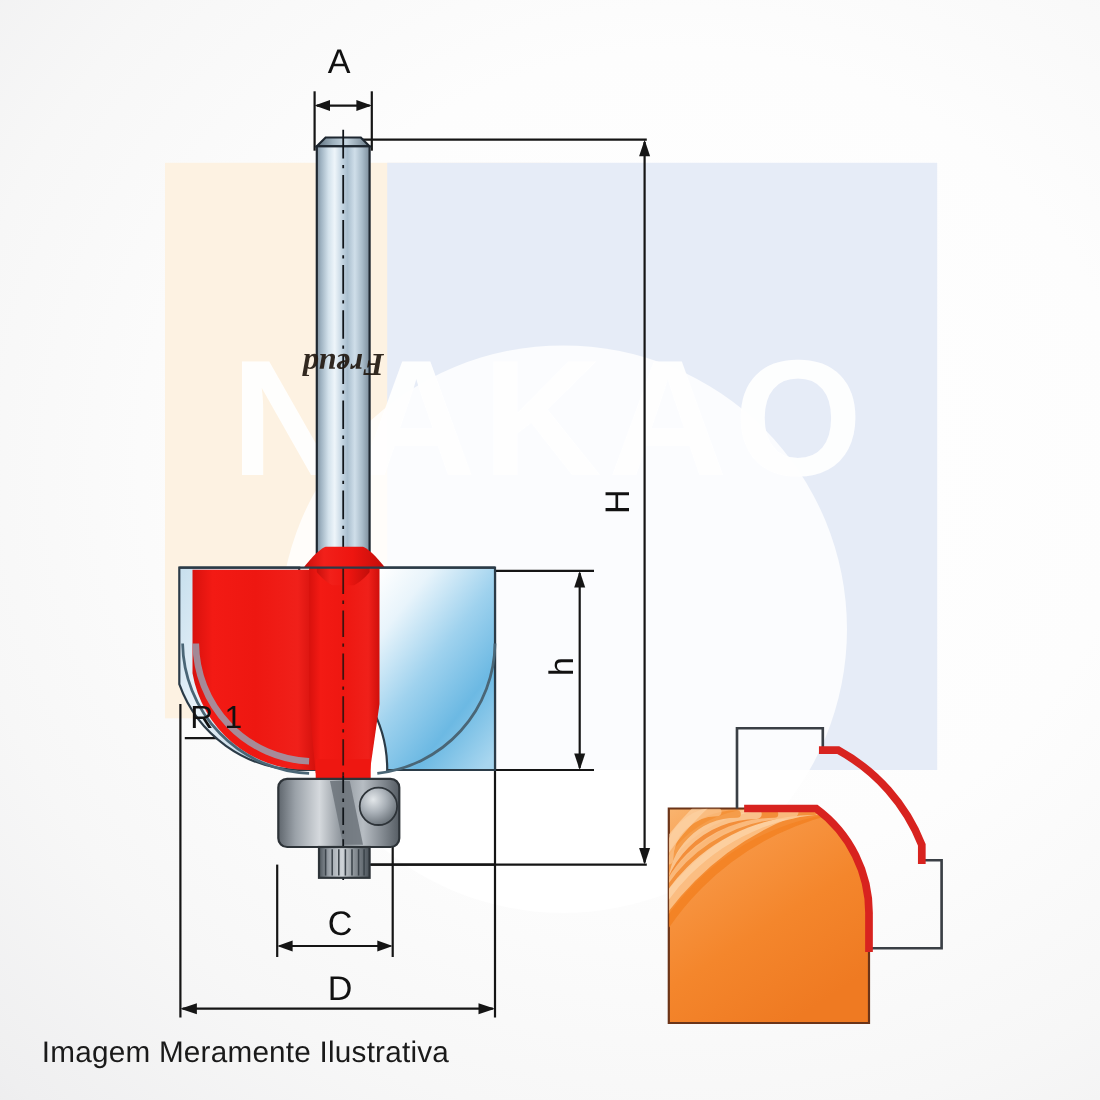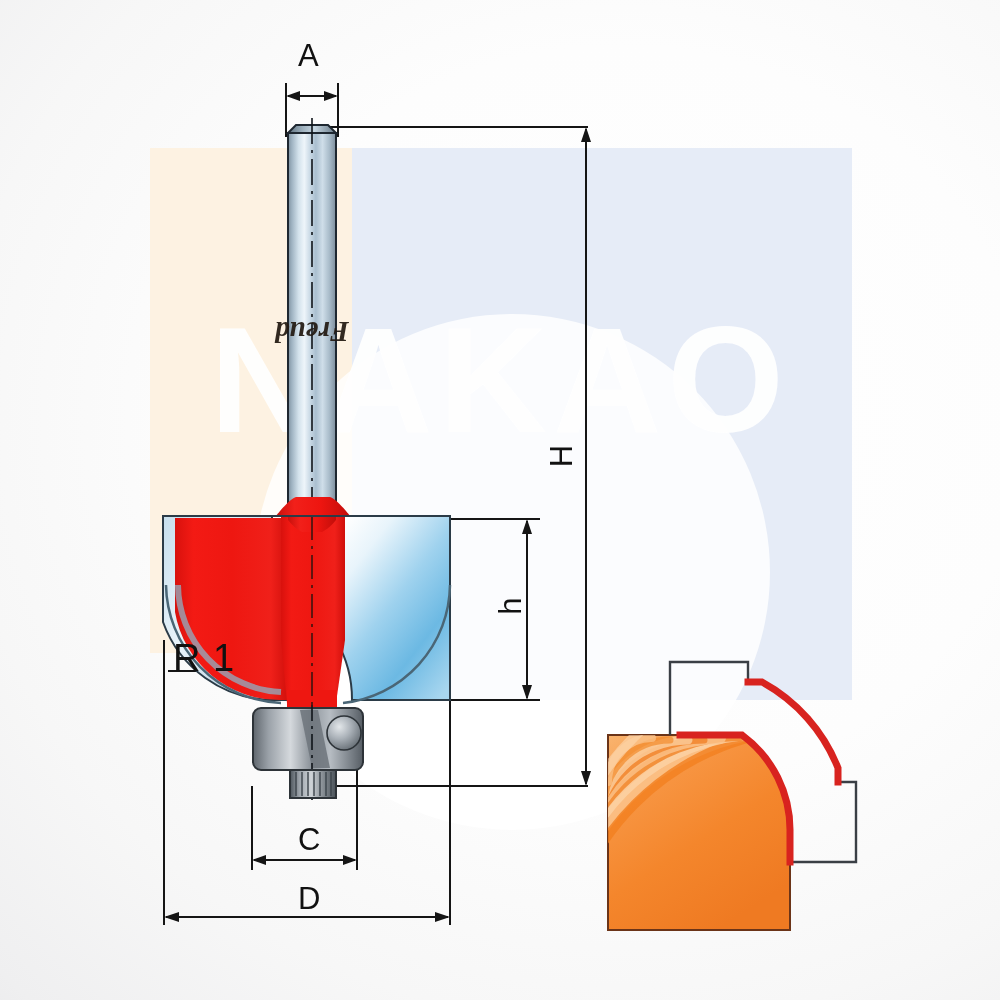--- a/index.html
+++ b/index.html
@@ -58,21 +58,21 @@
     transform-origin: 50% 50%;
   }
   .dim-h {
     font-size: 31px;
     left: 502px;
     top: 588px;
     transform: rotate(-90deg);
     transform-origin: 50% 50%;
   }
   .dim-R {
-    font-size: 38px;
+    font-size: 29px;
     left: 173px;
     top: 637px;
     letter-spacing: 1px;
   }
 </style>
 </head>
 <body>
 
 <div id="stage">
 
@@ -323,14 +323,15 @@
   <div class="dim-label dim-C">C</div>
 
   <div class="dim-label dim-D">D</div>
 
   <div class="dim-label dim-H">H</div>
 
   <div class="dim-label dim-h">h</div>
 
   <div class="dim-label dim-R">R 1</div>
 
+  <div class="caption">Imagem Meramente Ilustrativa</div>
 
 </div>
 
 </body></html>

